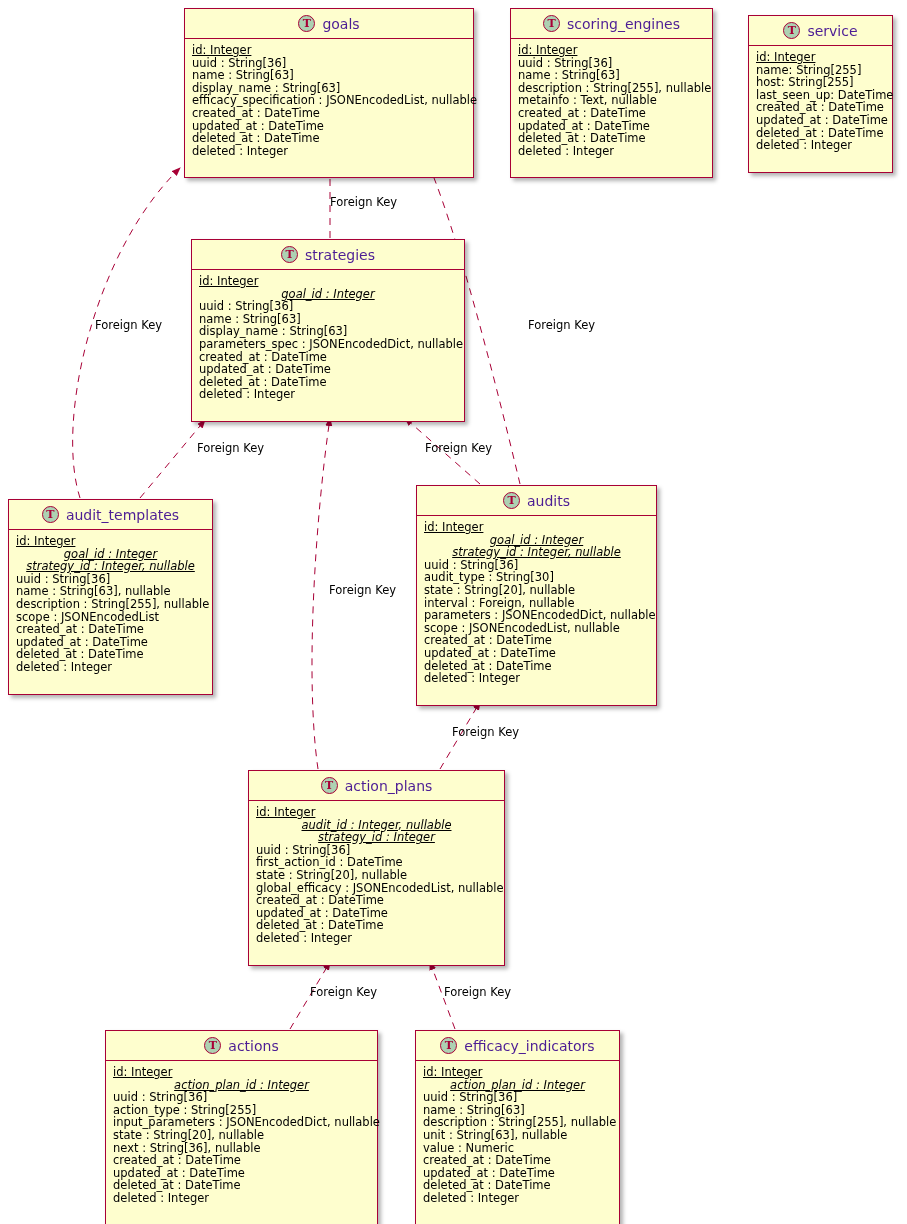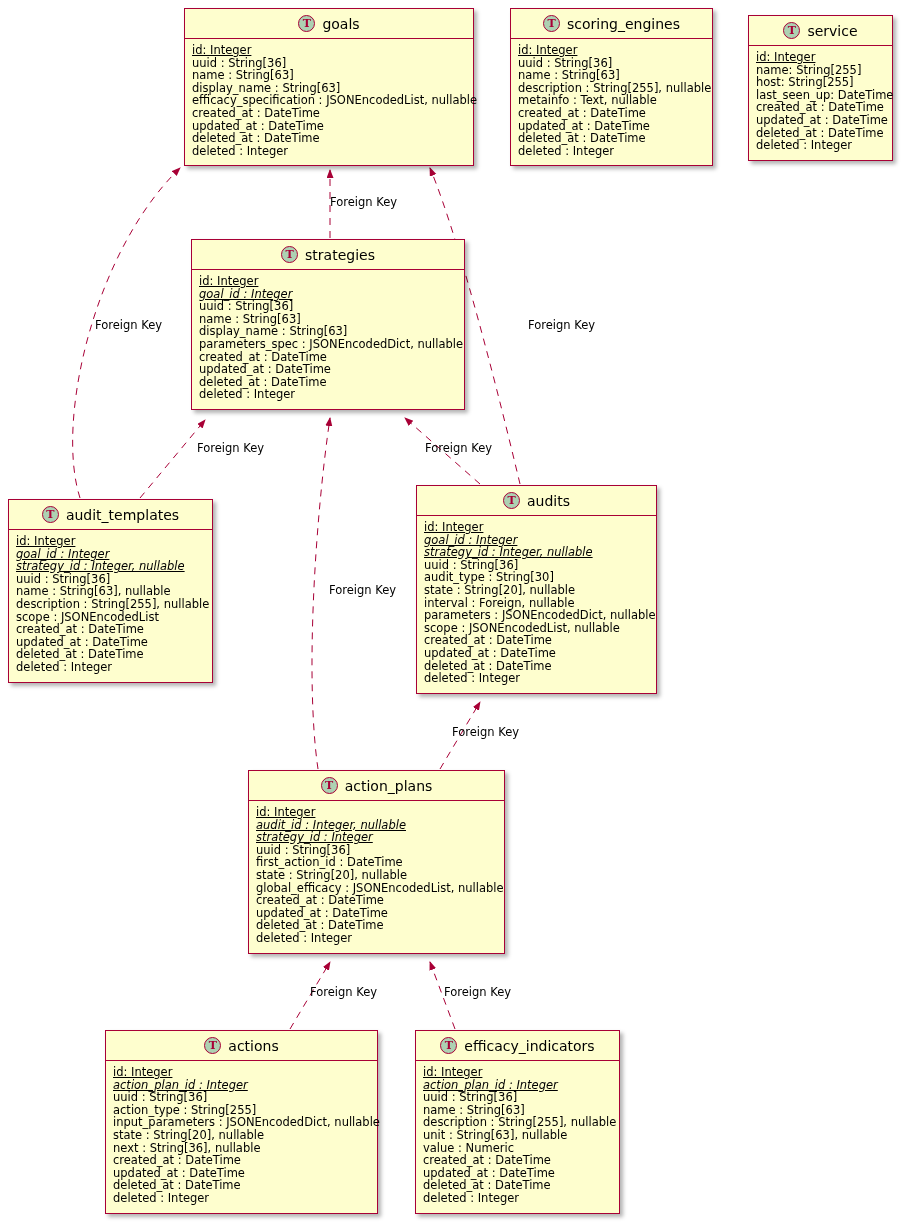--- a/index.html
+++ b/index.html
@@ -49,38 +49,39 @@
     font-size: 11px;
     line-height: 16px;
     text-align: center;
     font-family: "DejaVu Serif", serif;
     font-weight: bold;
     box-sizing: border-box;
     flex: none;
   }
   .entity-title {
     font-size: 14px;
-    color: #000000;
+    color: #4c1d95;
     white-space: nowrap;
   }
   .entity-body {
-    padding: 5px 7px 8px 7px;
+    padding: 5px 7px 20px 7px;
   }
   .field {
     font-size: 11.5px;
     line-height: 12.6px;
     color: #000000;
     white-space: nowrap;
   }
   .field.pk {
     text-decoration: underline;
   }
   .field.fk {
     font-style: italic;
     text-decoration: underline;
+    text-align: center;
   }
   .edge-label {
     position: absolute;
     font-size: 11.5px;
     color: #000000;
     white-space: nowrap;
   }
 </style>
 </head>
 <body>

